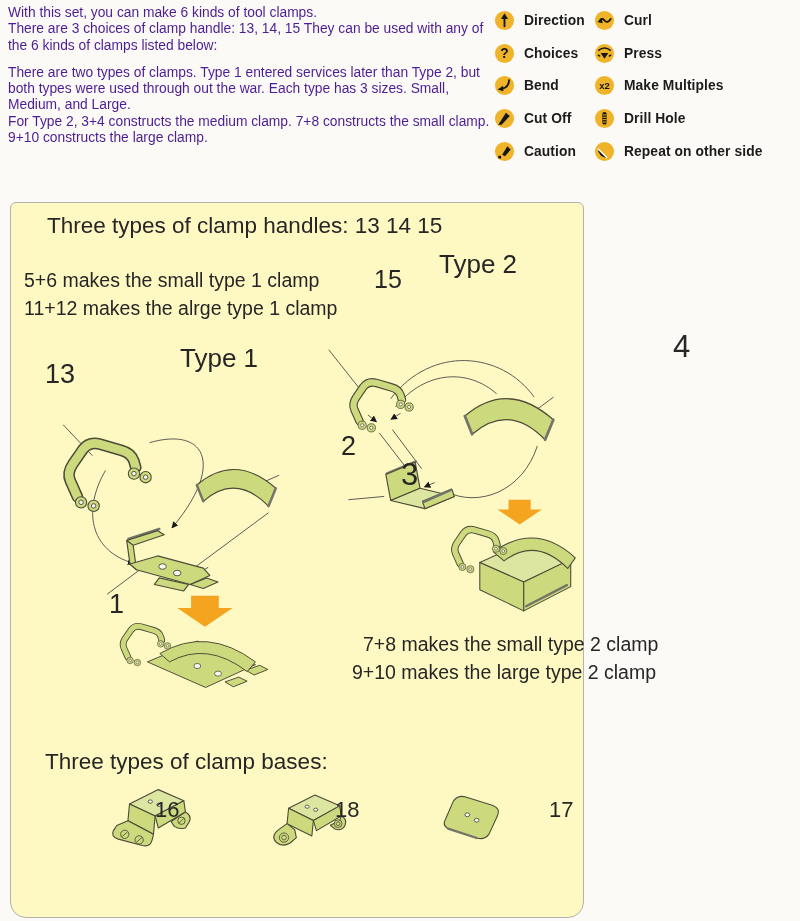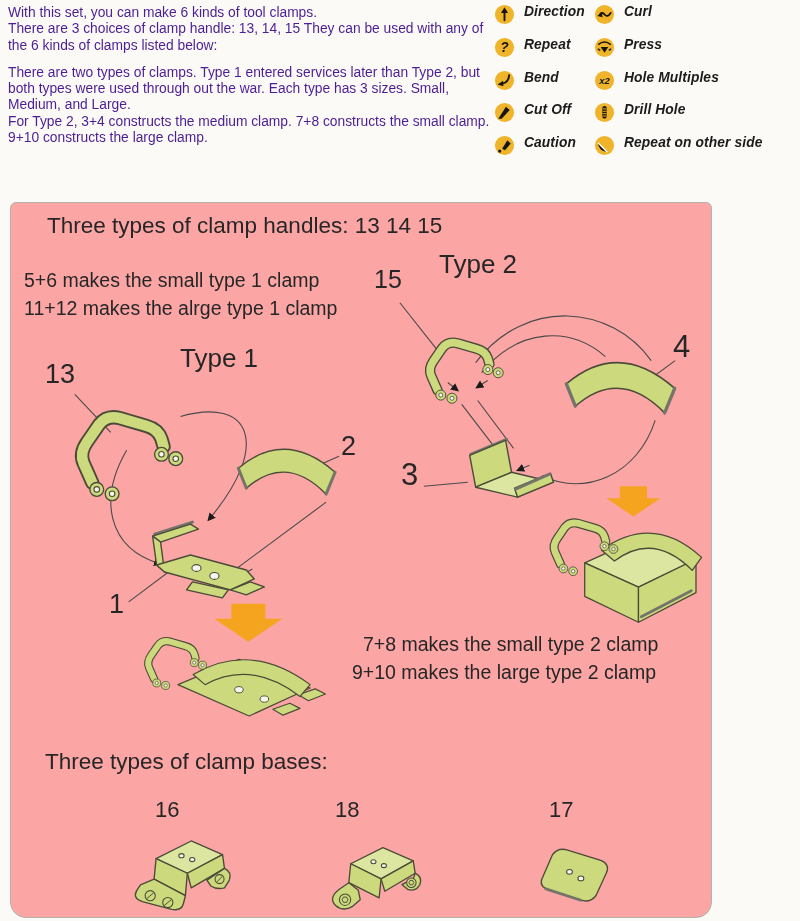--- a/index.html
+++ b/index.html
@@ -12,31 +12,31 @@
     overflow: hidden;
   }
   .intro { position: absolute; left: 8px; top: 5px; width: 488px;
            font-size: 13.8px; line-height: 16.3px; color: #4c1d95; }
   .intro .blk2 { margin-top: 11px; }
   .intro div { white-space: nowrap; }
 
   .legend { position: absolute; left: 494px; top: 4px;
             display: grid; grid-template-rows: repeat(5, 32.8px);
             grid-template-columns: 100px auto; grid-auto-flow: column; }
-  .lg-item { display: flex; align-items: flex-start; gap: 9px; font-style: italic; }
+  .lg-item { display: flex; align-items: center; gap: 9px; }
   .lg-ic { width: 21px; height: 21px; flex: 0 0 auto; display: block; }
   .lg-label { font-size: 13.8px; font-weight: bold; color: #1b1b1b;
               white-space: nowrap; letter-spacing: .1px; }
   .ic-bg { fill: #f0b42a; }
   .ic-g  { fill: #161616; }
   .ic-s  { stroke: #161616; stroke-width: 2; fill: none; stroke-linecap: round; }
 
-  #main-box { position: absolute; left: 10px; top: 202px; width: 702px; height: 716px;
+  #main-box { position: absolute; left: 10px; top: 202px; width: 574px; height: 716px;
               border: 1.4px solid #b3b3ab; border-radius: 6px 6px 16px 16px;
-              background: #fca5a5; }
+              background: #fef9c3; }
   #diagram-svg { position: absolute; inset: 0; width: 100%; height: 100%; }
   .lbl { position: absolute; white-space: nowrap; color: #262626; }
 
   .part    { fill: #cdd97d; stroke: #4b4b38; stroke-width: 1.4; stroke-linejoin: round; }
   .part-lt { fill: #dce6a0; stroke: #4b4b38; stroke-width: 1.4; stroke-linejoin: round; }
   .hole    { fill: #f7f7ef; stroke: #4b4b38; stroke-width: 1.1; }
   .cap     { stroke: #74746a; stroke-width: 3; fill: none; stroke-linecap: round; }
   .band-o  { fill: none; stroke: #4b4b38; stroke-width: 13; stroke-linejoin: round; stroke-linecap: round; }
   .band-i  { fill: none; stroke: #cdd97d; stroke-width: 9.6; stroke-linejoin: round; stroke-linecap: round; }
   .lug     { fill: #cdd97d; stroke: #4b4b38; stroke-width: 1.2; }
@@ -72,21 +72,21 @@
         <path class="ic-s" d="M 11,17 L 11,8"></path>
         <polygon class="ic-g" points="11,3.5 7.3,9.3 14.7,9.3"></polygon>
       </svg>
     <span class="lg-label">Direction</span>
   </div>
   <div class="lg-item">
     <svg class="lg-ic" viewBox="0 0 22 22">
         <circle class="ic-bg" cx="11" cy="11" r="10"></circle>
         <text x="11" y="16.2" text-anchor="middle" font-size="14.5" font-weight="bold" fill="#161616">?</text>
       </svg>
-    <span class="lg-label">Repeat</span>
+    <span class="lg-label">Choices</span>
   </div>
   <div class="lg-item">
     <svg class="lg-ic" viewBox="0 0 22 22">
         <circle class="ic-bg" cx="11" cy="11" r="10"></circle>
         <path class="ic-s" d="M 15.8,5.5 Q 15.4,13 8.5,14.3"></path>
         <polygon class="ic-g" points="9.5,11.2 3.8,15.2 9.8,17"></polygon>
       </svg>
     <span class="lg-label">Bend</span>
   </div>
   <div class="lg-item">
@@ -121,21 +121,21 @@
         <path d="M 4,12.5 L 6.5,14" stroke="#161616" stroke-width="1.4"></path>
         <path d="M 18,12.5 L 15.5,14" stroke="#161616" stroke-width="1.4"></path>
       </svg>
     <span class="lg-label">Press</span>
   </div>
   <div class="lg-item">
     <svg class="lg-ic" viewBox="0 0 22 22">
         <circle class="ic-bg" cx="11" cy="11" r="10"></circle>
         <text x="11" y="14.8" text-anchor="middle" font-size="10" font-weight="bold" fill="#161616">x2</text>
       </svg>
-    <span class="lg-label">Hole Multiples</span>
+    <span class="lg-label">Make Multiples</span>
   </div>
   <div class="lg-item">
     <svg class="lg-ic" viewBox="0 0 22 22">
         <circle class="ic-bg" cx="11" cy="11" r="10"></circle>
         <rect class="ic-g" x="8.7" y="4.2" width="4.6" height="13.2" rx="2.3"></rect>
         <path d="M 9,7.2 H 13.3 M 9,9.7 H 13.3 M 9,12.2 H 13.3 M 9,14.7 H 13.3" stroke="#f0b42a" stroke-width="1"></path>
       </svg>
     <span class="lg-label">Drill Hole</span>
   </div>
   <div class="lg-item">

